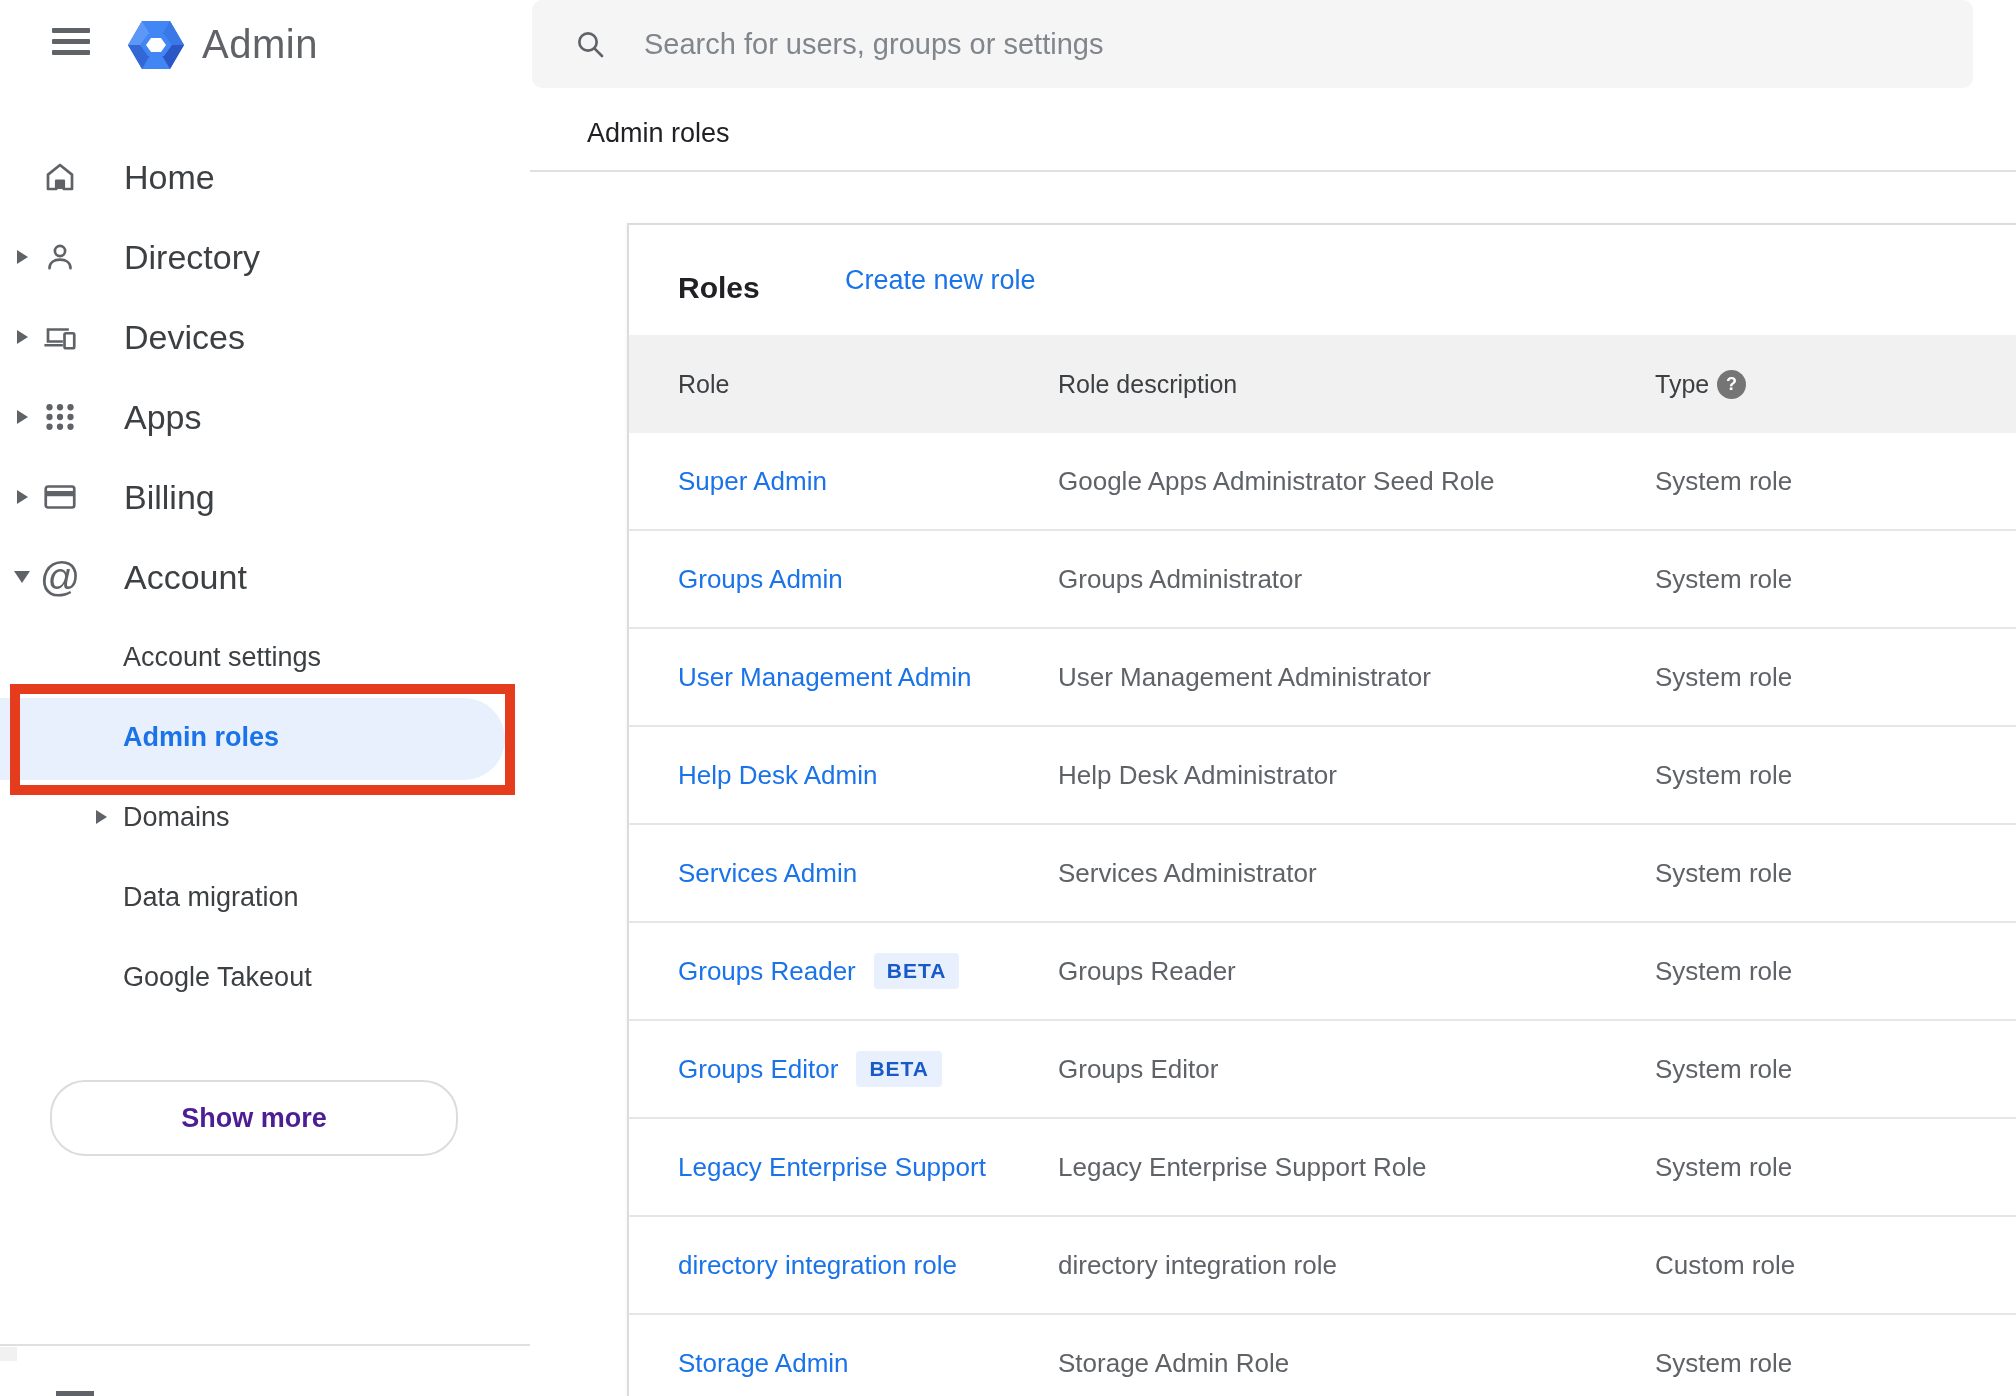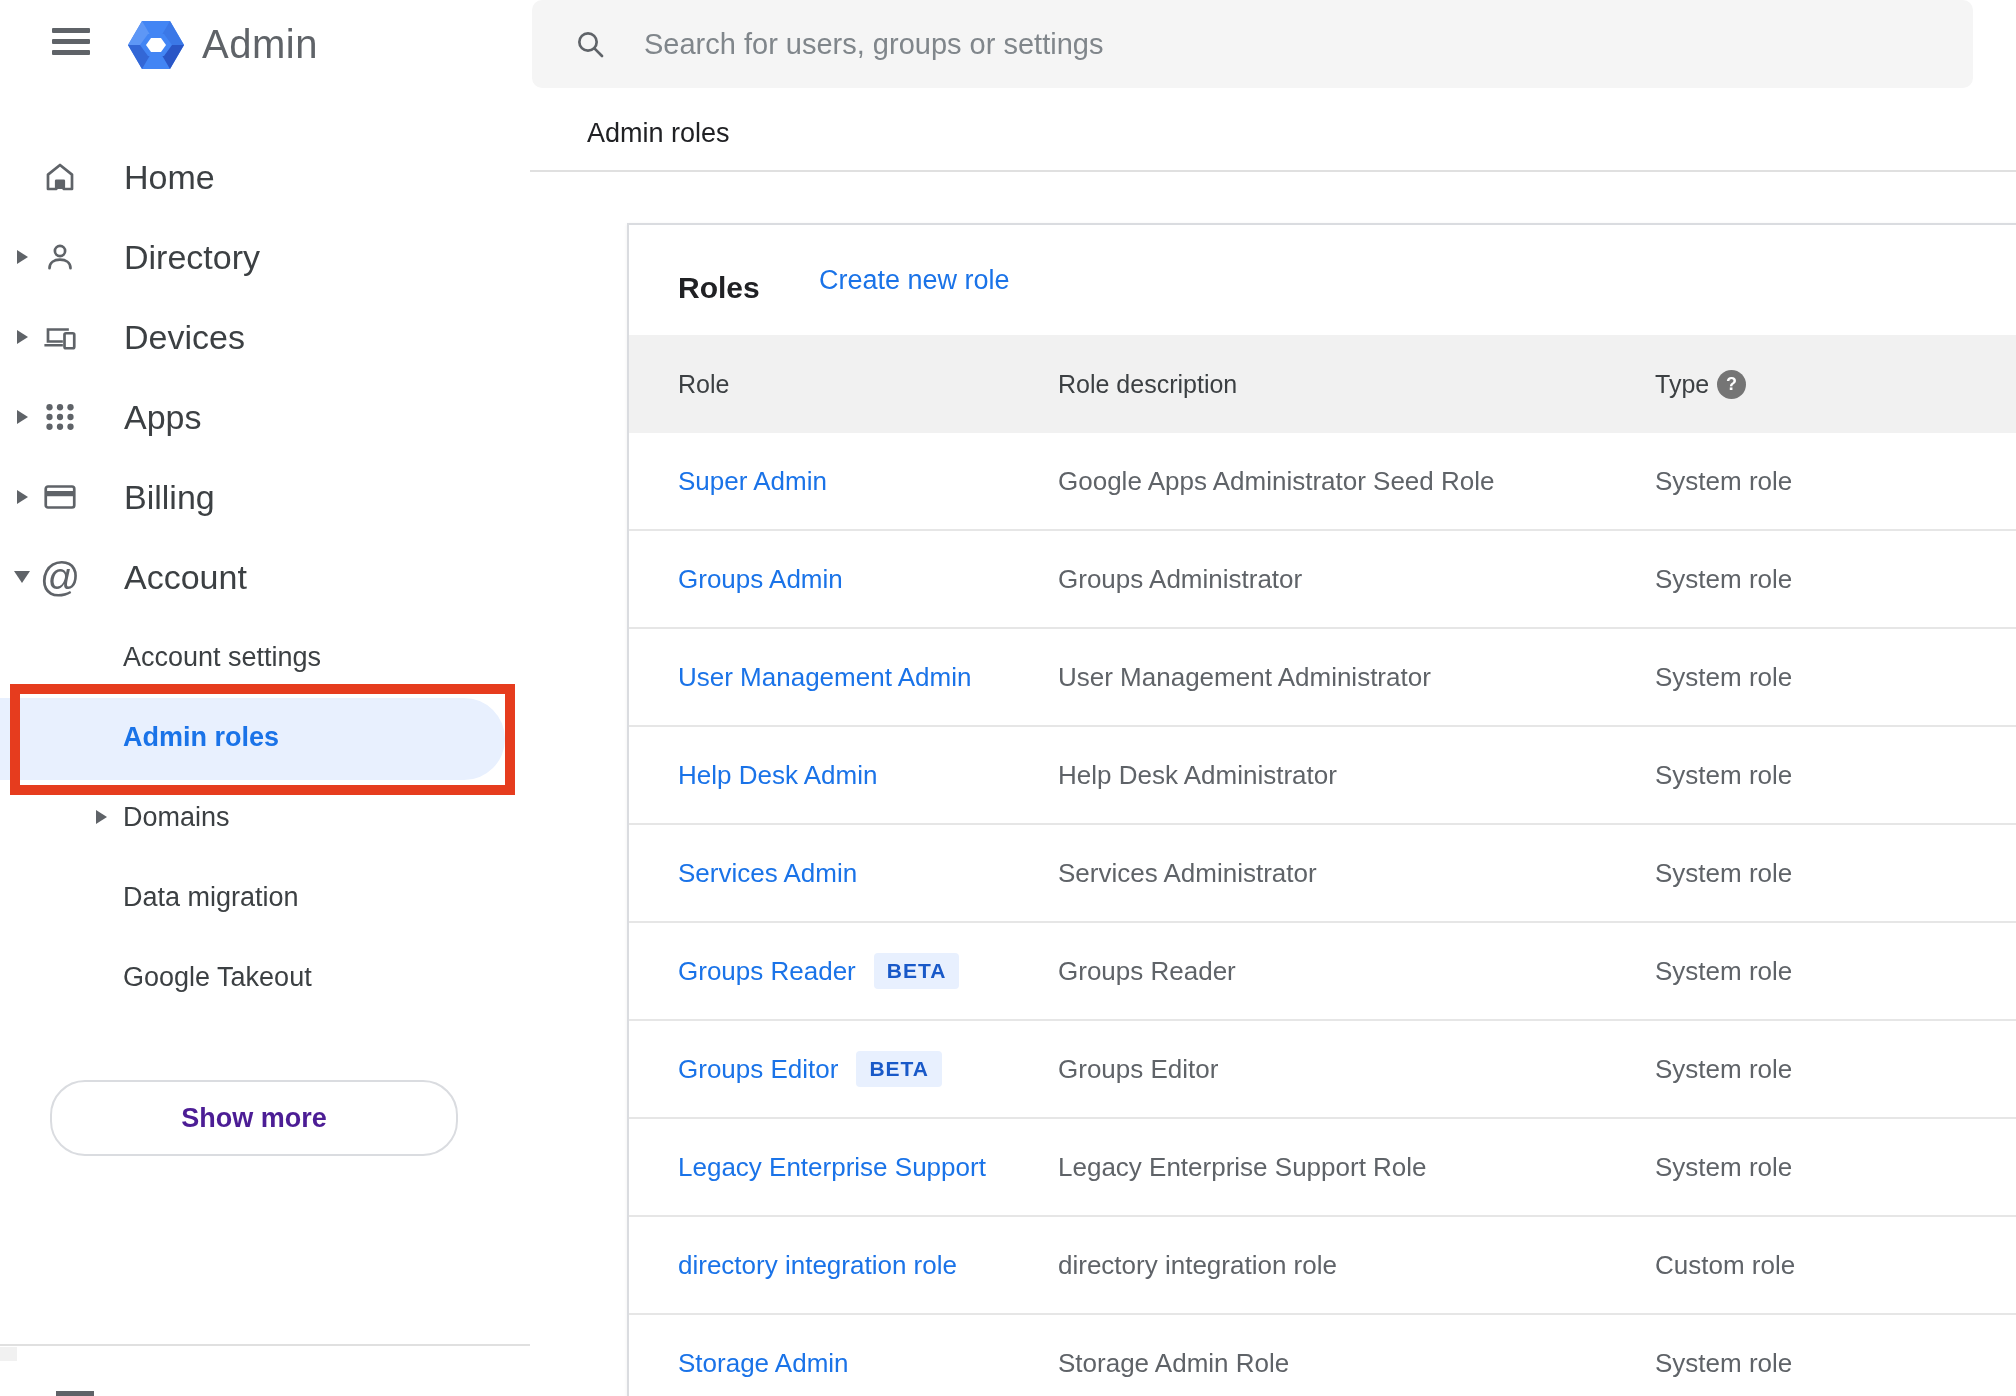--- a/index.html
+++ b/index.html
@@ -46,21 +46,21 @@
   .sidebar-bottom-divider{position:absolute;left:0;top:1344px;width:530px;height:2px;background:#E0E0E0;}
   .scroll-chip{position:absolute;left:0;top:1347px;width:17px;height:14px;background:#F1F1F1;}
   .partial-icon{position:absolute;left:56px;top:1391px;width:38px;height:5px;background:#5F6368;}
 
   
   .card{position:absolute;left:627px;top:223px;width:1389px;height:1190px;background:#fff;
         border-top:2px solid #DADCE0;border-left:2px solid #DADCE0;box-shadow:0 1px 3px rgba(60,64,67,0.08);}
   .card-header{position:relative;height:110px;}
   .roles-title{position:absolute;left:49px;top:0;height:126px;display:flex;align-items:center;
                font-size:30px;font-weight:bold;color:#202124;}
-  .create-link{position:absolute;left:190px;top:0;height:110px;display:flex;align-items:center;
+  .create-link{position:absolute;left:216px;top:0;height:110px;display:flex;align-items:center;
                font-size:27px;color:#1A73E8;cursor:pointer;}
   .thead{position:relative;height:98px;background:#F1F1F1;}
   .th{position:absolute;top:0;height:98px;display:flex;align-items:center;font-size:25px;color:#3C4043;}
   .th.c0{left:49px;} .th.c1{left:429px;} .th.c2{left:1026px;}
   .help-circle{position:absolute;left:1088px;top:35px;width:29px;height:29px;border-radius:50%;
                background:#757575;color:#fff;font-size:18px;font-weight:bold;display:flex;
                align-items:center;justify-content:center;cursor:pointer;}
   .trow{position:relative;height:98px;border-bottom:2px solid #E6E6E6;box-sizing:border-box;}
   .cell{position:absolute;top:0;height:96px;display:flex;align-items:center;font-size:26px;}
   .cell.role{left:49px;color:#1A73E8;cursor:pointer;}

